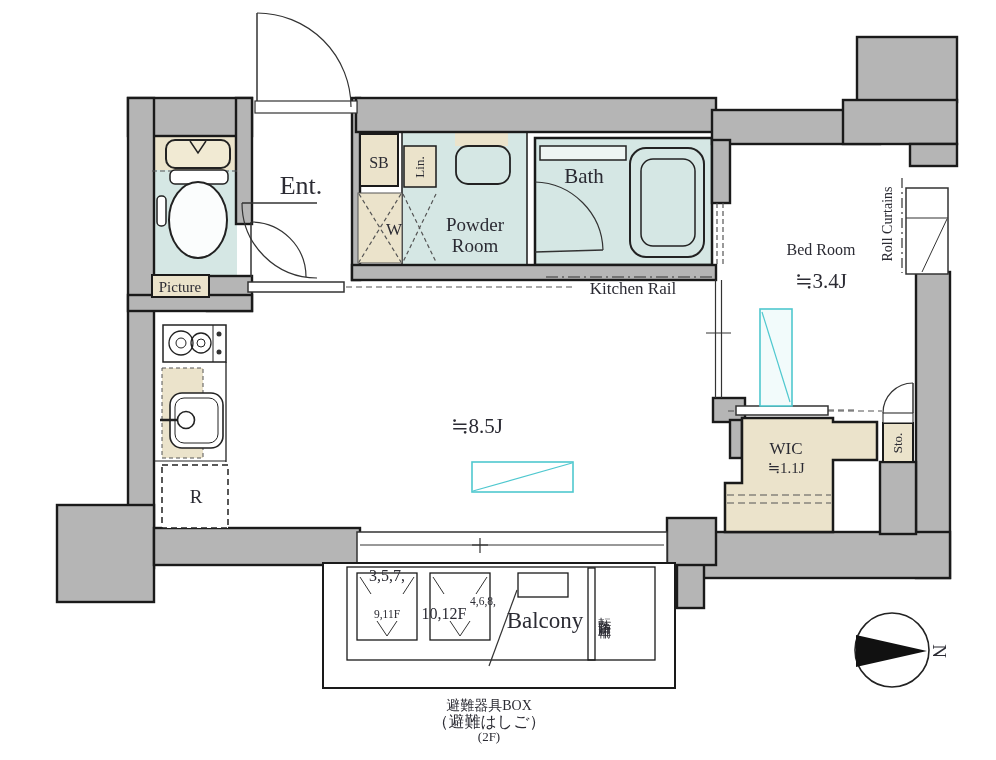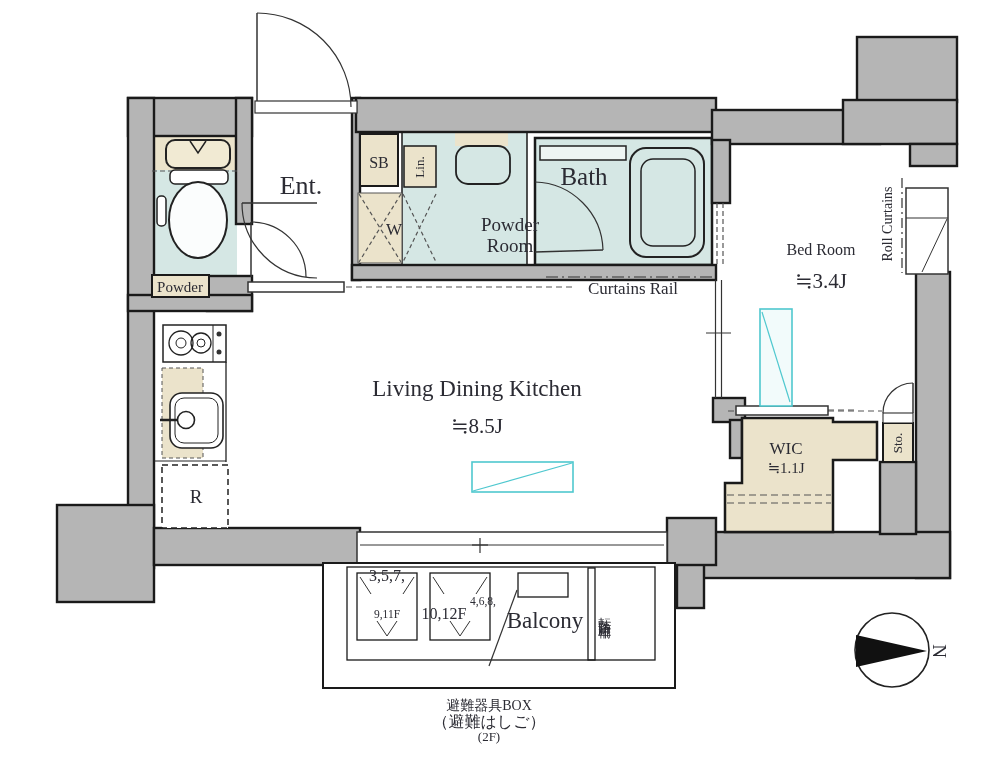--- a/index.html
+++ b/index.html
@@ -182,32 +182,31 @@
     </g>
     <line x1="517" y1="590" x2="489" y2="666" stroke-width="1.2" stroke="#333"></line>
   </g>
 
   <g>
     <circle cx="892" cy="650" r="37" fill="#ffffff" stroke="#222" stroke-width="1.6"></circle>
     <polygon points="856,635 856,667 927,651" fill="#111"></polygon>
   </g>
 </svg>
 
-<div class="lbl" style="left:180px;top:287px;font-size:15px">Powder</div>
+<div class="lbl" style="left:180px;top:287px;font-size:15px">Picture</div>
 <div class="lbl" style="left:301px;top:186px;font-size:26px">Ent.</div>
 <div class="lbl" style="left:379px;top:163px;font-size:16px">SB</div>
 <div class="lbl rot-ccw" style="left:420px;top:167px;font-size:13px">Lin.</div>
 <div class="lbl" style="left:394px;top:230px;font-size:17px">W</div>
-<div class="lbl wrap2" style="left:510px;top:236px;font-size:19px">Powder Room</div>
-<div class="lbl" style="left:584px;top:177px;font-size:25px">Bath</div>
-<div class="lbl" style="left:633px;top:289px;font-size:17px">Curtains Rail</div>
+<div class="lbl wrap2" style="left:475px;top:236px;font-size:19px">Powder Room</div>
+<div class="lbl" style="left:584px;top:177px;font-size:21px">Bath</div>
+<div class="lbl" style="left:633px;top:289px;font-size:17px">Kitchen Rail</div>
 <div class="lbl" style="left:821px;top:250px;font-size:16px">Bed Room</div>
 <div class="lbl" style="left:821px;top:282px;font-size:21px">≒3.4J</div>
 <div class="lbl rot-ccw" style="left:888px;top:224px;font-size:14px">Roll Curtains</div>
-<div class="lbl" style="left:477px;top:389px;font-size:23px">Living Dining Kitchen</div>
 <div class="lbl" style="left:477px;top:427px;font-size:21px">≒8.5J</div>
 <div class="lbl" style="left:786px;top:449px;font-size:17px">WIC</div>
 <div class="lbl" style="left:786px;top:468px;font-size:15px">≒1.1J</div>
 <div class="lbl rot-ccw" style="left:898px;top:443px;font-size:13px">Sto.</div>
 <div class="lbl" style="left:196px;top:497px;font-size:19px">R</div>
 <div class="lbl" style="left:545px;top:621px;font-size:23px">Balcony</div>
 <div class="lbl" style="left:387px;top:576px;font-size:16px">3,5,7,</div>
 <div class="lbl" style="left:387px;top:614px;font-size:11.5px">9,11F</div>
 <div class="lbl" style="left:483px;top:601px;font-size:11.5px">4,6,8,</div>
 <div class="lbl" style="left:444px;top:614px;font-size:16px">10,12F</div>

